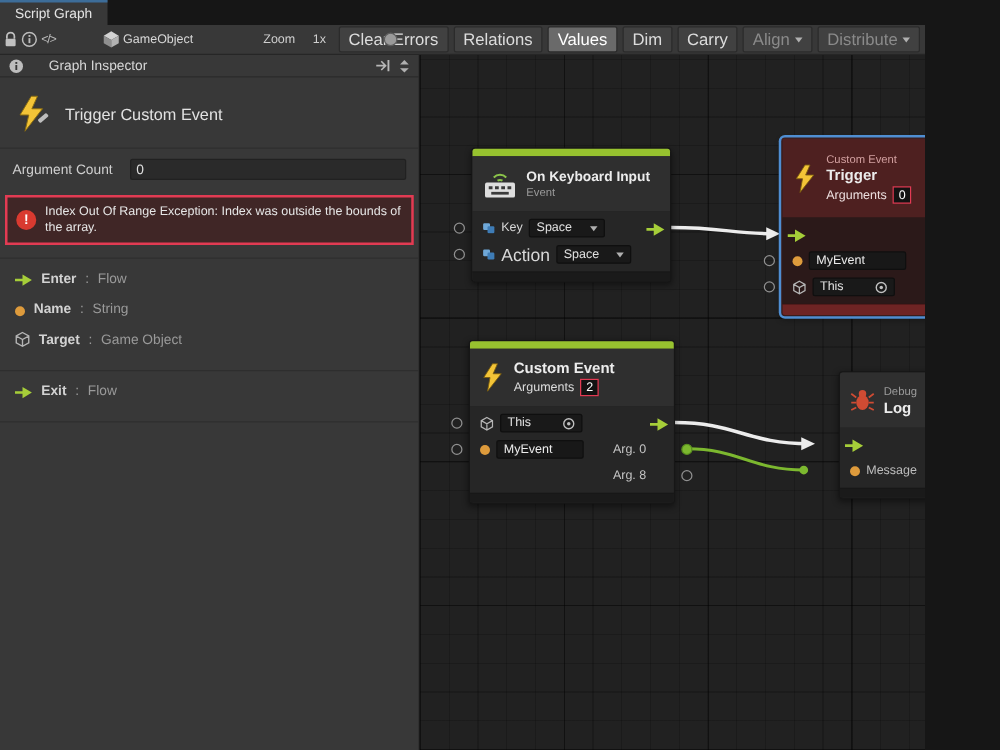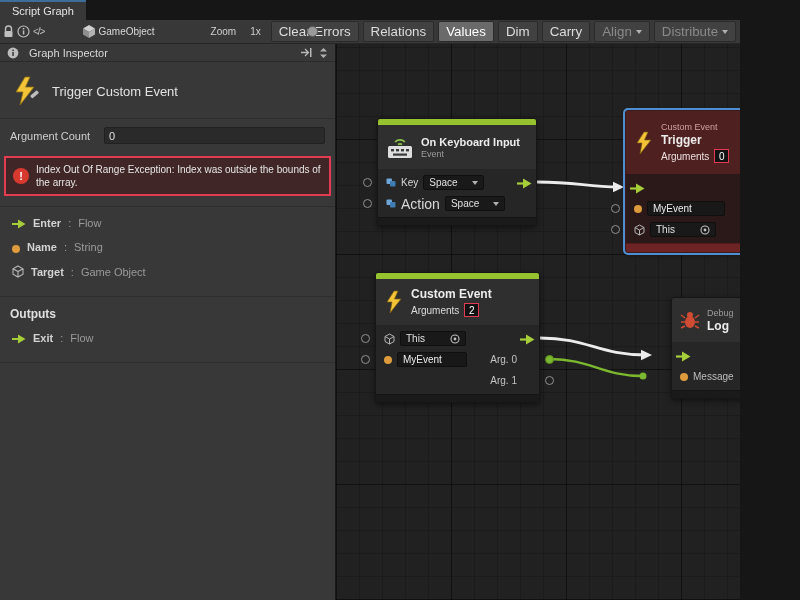--- a/index.html
+++ b/index.html
@@ -17,21 +17,21 @@
 .ticon{display:inline-flex;align-items:center;justify-content:center;width:20px;height:18px;margin-left:3px}
 .tbtn{background:#414141;border:1px solid #2b2b2b;border-radius:2px;padding:2px 7px;margin-left:4px;color:#dcdcdc;display:inline-flex;align-items:center;gap:4px}
 .tbtn.active{background:#6a6a6a;color:#fff}
 .tbtn.disabled{color:#8a8a8a}
 .slider{width:80px;height:3px;background:#1f1f1f;border-radius:2px;position:relative;margin:0 7px}
 .knob{position:absolute;left:64px;top:-4px;width:11px;height:11px;border-radius:50%;background:#9a9a9a;border:1px solid #5c5c5c}
 .caret{width:0;height:0;border-left:3.5px solid transparent;border-right:3.5px solid transparent;border-top:4px solid #b0b0b0;display:inline-block}
 
 
 .inspector{position:absolute;left:0;top:44px;width:336px;height:556px;background:#383838;border-right:1px solid #191919}
-.ihead{height:18px;border-bottom:1px solid #2a2a2a;display:flex;align-items:center;gap:10px;padding:0 7px;font-size:11px;color:#d8d8d8}
+.ihead{height:18px;border-bottom:1px solid #2a2a2a;display:flex;align-items:center;gap:20px;padding:0 7px;font-size:11px;color:#d8d8d8}
 .ihead .right{margin-left:auto;display:flex;align-items:center;gap:6px}
 .ititle{display:flex;align-items:center;gap:12px;padding:14px 12px 12px 12px}
 .ititle .t{font-size:13px;color:#e2e2e2}
 .sepline{height:1px;background:#2e2e2e}
 .argrow{display:flex;align-items:center;padding:8px 10px;gap:8px}
 .argrow label{font-size:11px;color:#cfcfcf;width:86px}
 .field{flex:1;height:17px;background:#2a2a2a;border:1px solid #212121;border-radius:2px;color:#e0e0e0;font-size:11px;padding:0 4px;font-family:inherit}
 .errbox{margin:4px 4px 10px 4px;border:2px solid #e23b53;background:#402626;display:flex;align-items:center;gap:7px;padding:5px 7px}
 .erricon{width:16px;height:16px;min-width:16px;border-radius:50%;background:#d93a30;color:#fff;font-size:11px;font-weight:bold;display:flex;align-items:center;justify-content:center}
 .errtext{font-size:10px;color:#e6e6e6;line-height:1.3}
@@ -220,21 +220,20 @@
             <path d="M6,1 L11,3.8 V9.2 L6,12 L1,9.2 V3.8 Z M1,3.8 L6,6.6 L11,3.8 M6,6.6 V12" fill="none" stroke="#b5b5b5" stroke-width="1.1"></path>
           </svg>
         <span class="nm">Target</span>
           <span class="sp">:</span>
           <span class="tp">Game Object</span>
       </div>
     </div>
     <div class="sepline"></div>
 
     <div class="isec">
-      <h3>Outputs</h3>
       <div class="iorow">
         <svg width="14" height="10">
             <line x1="0" y1="5" x2="7" y2="5" stroke="#a6ce39" stroke-width="2"></line>
             <polygon points="6,0.5 13.5,5 6,9.5" fill="#a6ce39"></polygon>
           </svg>
         <span class="nm">Exit</span>
           <span class="sp">:</span>
           <span class="tp">Flow</span>
       </div>
     </div>
@@ -384,21 +383,21 @@
               </svg></span>
         </div>
         <div class="prow">
           <span class="pin pin-l"></span>
           <span class="dot"></span>
           <span class="nfield" style="width:70px">MyEvent</span>
           <span class="rlabel">Arg. 0</span>
           <span class="pin pin-r green"></span>
         </div>
         <div class="prow">
-          <span class="rlabel">Arg. 1</span>
+          <span class="rlabel">Arg. 8</span>
           <span class="pin pin-r"></span>
         </div>
       </div>
       <div class="nfoot"></div>
     </div>
 
     <div class="node" style="left:335px;top:253px;width:102px">
       <div class="nhead" style="height:44px;border-radius:2px 2px 0 0">
         <svg width="20" height="20">
           <ellipse cx="10" cy="12" rx="5" ry="6" fill="#cf4b33"></ellipse>

